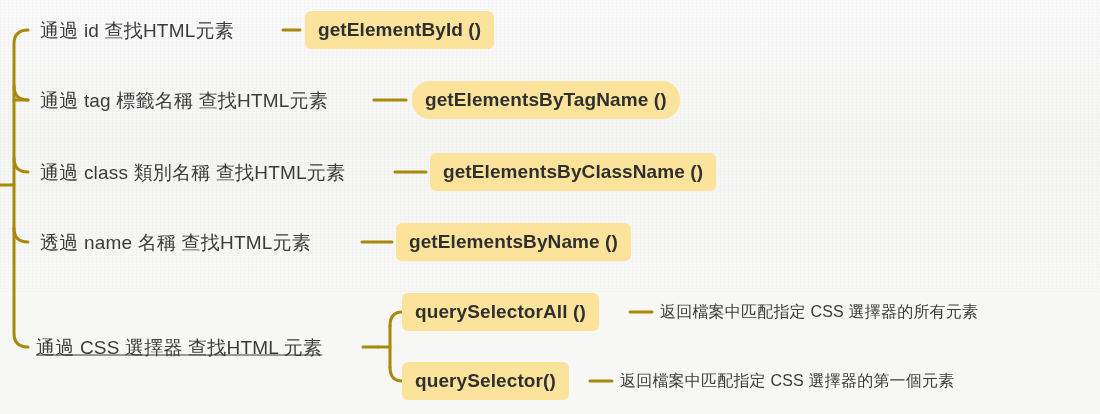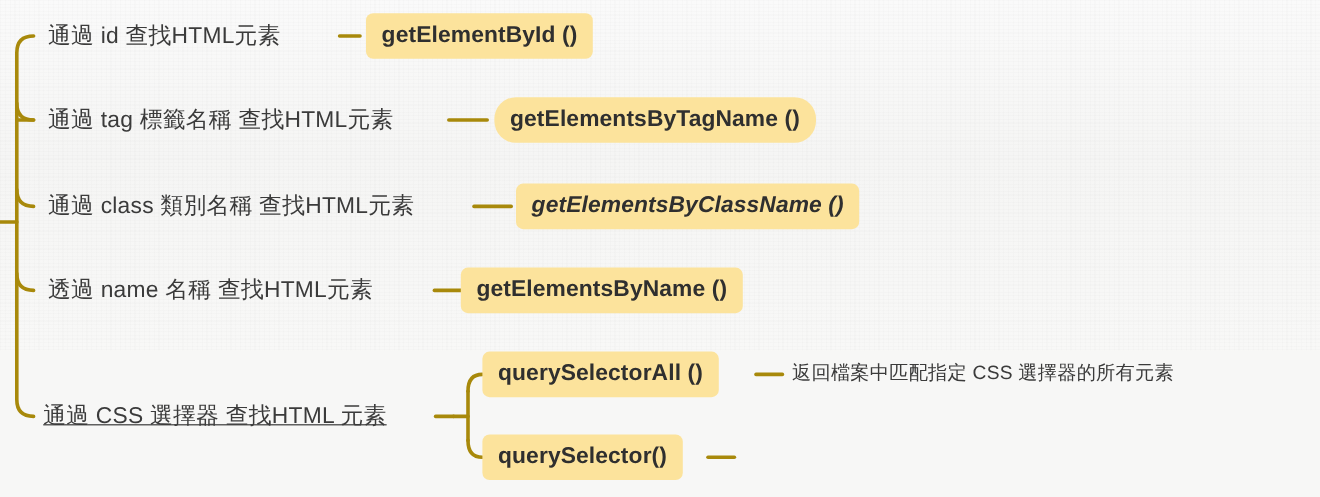--- a/index.html
+++ b/index.html
@@ -112,25 +112,26 @@
     </g>
   </svg>
 
   <div class="branch-label" style="left:40px; top:30px;">通過 id 查找HTML元素</div>
   <div class="code-pill" style="left:305px; top:30px;">getElementById ()</div>
 
   <div class="branch-label" style="left:40px; top:100px;">通過 tag 標籤名稱 查找HTML元素</div>
   <div class="code-pill" style="left:412px; top:100px;border-radius:18px;">getElementsByTagName ()</div>
 
   <div class="branch-label" style="left:40px; top:172px;">通過 class 類別名稱 查找HTML元素</div>
-  <div class="code-pill" style="left:430px; top:172px;font-style:italic;">getElementsByClassName ()</div>
+  <div class="code-pill" style="left:430px; top:172px;">getElementsByClassName ()</div>
 
   <div class="branch-label" style="left:40px; top:242px;">透過 name 名稱 查找HTML元素</div>
-  <div class="code-pill" style="left:384px; top:242px;">getElementsByName ()</div>
+  <div class="code-pill" style="left:396px; top:242px;">getElementsByName ()</div>
 
   <div class="branch-label" style="left:36px; top:347px;text-decoration:underline;">通過 CSS 選擇器 查找HTML 元素</div>
 
   <div class="code-pill" style="left:402px; top:312px;">querySelectorAll ()</div>
   <div class="desc-label" style="left:660px; top:312px;">返回檔案中匹配指定 CSS 選擇器的所有元素</div>
 
   <div class="code-pill" style="left:402px; top:381px;">querySelector()</div>
+  <div class="desc-label" style="left:620px; top:381px;">返回檔案中匹配指定 CSS 選擇器的第一個元素</div>
 
 </div>
 
 </body></html>

